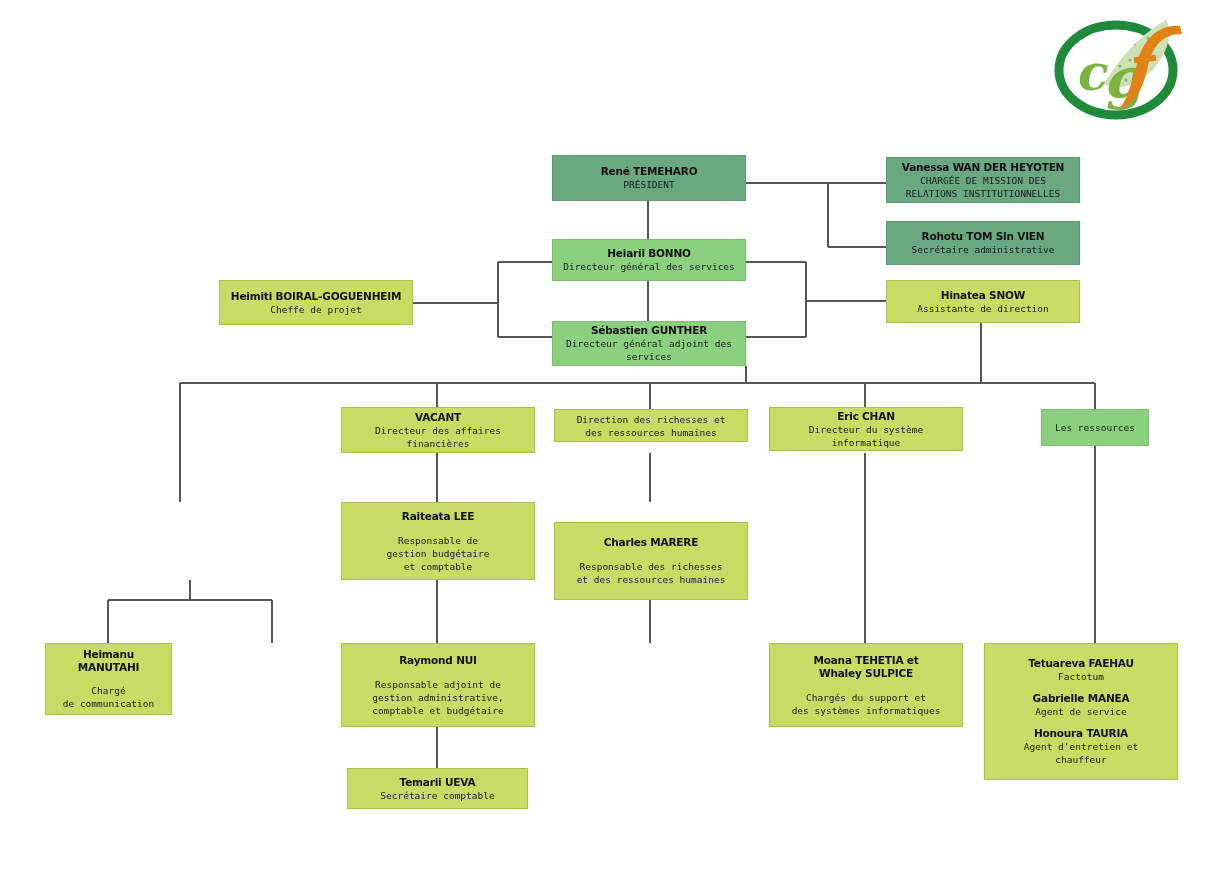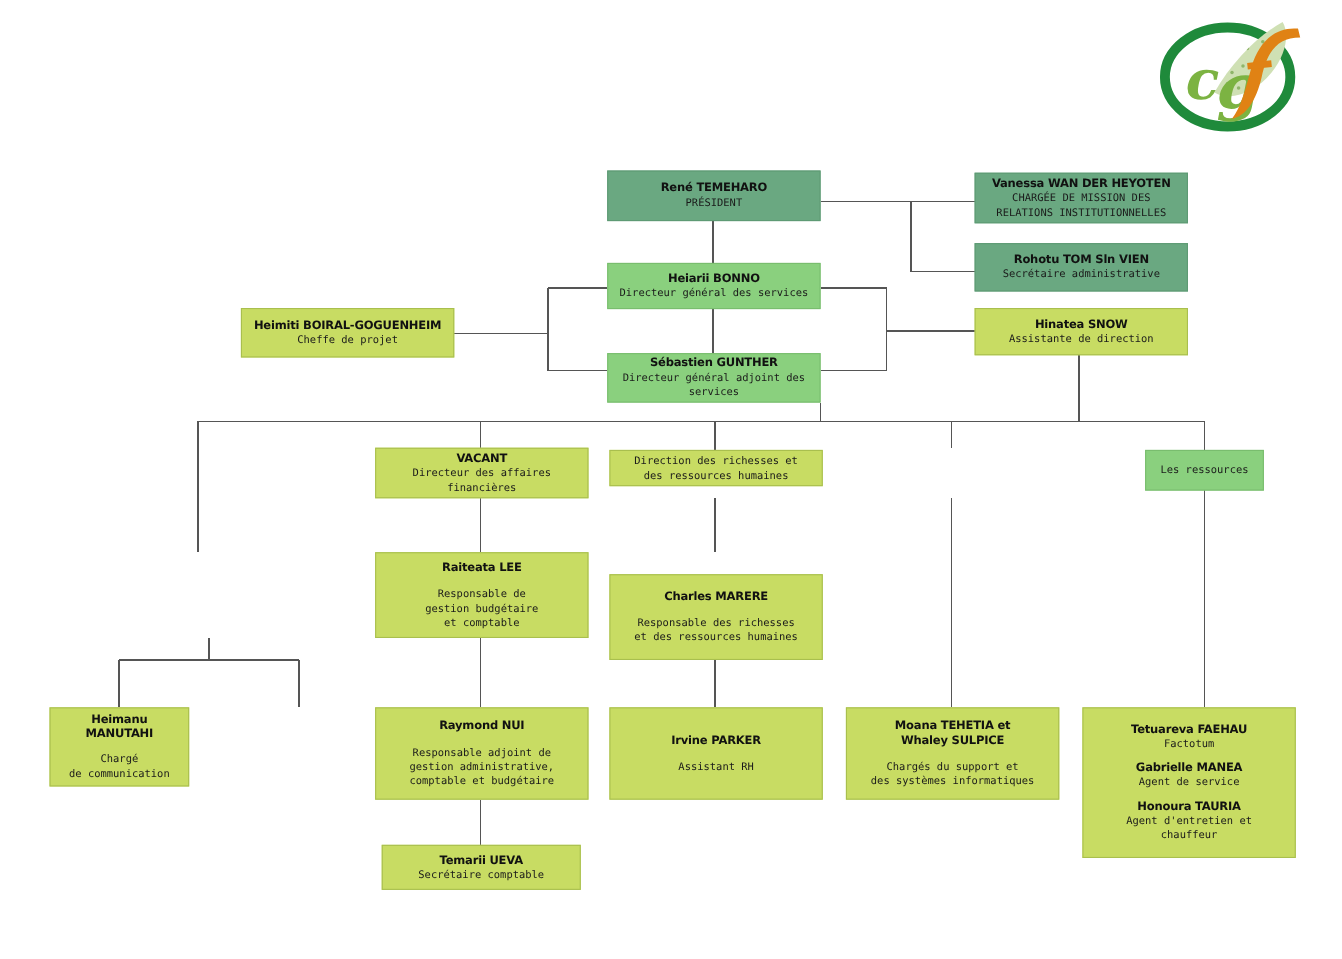--- a/index.html
+++ b/index.html
@@ -185,20 +185,24 @@
     <div class="nm">VACANT</div>
     <div class="rl">Directeur des affaires
 financières</div>
   </div>
 
   <div class="node lime" style="left:554px;top:409px;width:194px;height:33px;">
     <div class="rl">Direction des richesses et
 des ressources humaines</div>
   </div>
 
+  <div class="node lime" style="left:769px;top:407px;width:194px;height:44px;">
+    <div class="nm">Eric CHAN</div>
+    <div class="rl">Directeur du système informatique</div>
+  </div>
 
   <div class="node mid" style="left:1041px;top:409px;width:108px;height:37px;">
     <div class="rl">Les ressources</div>
   </div>
 
 
   <div class="node lime" style="left:341px;top:502px;width:194px;height:78px;">
     <div class="nm">Raiteata LEE</div>
     <div class="gap"></div>
     <div class="rl">Responsable de
@@ -222,25 +226,20 @@
 
 
   <div class="node lime" style="left:341px;top:643px;width:194px;height:84px;">
     <div class="nm">Raymond NUI</div>
     <div class="gap"></div>
     <div class="rl">Responsable adjoint de
 gestion administrative,
 comptable et budgétaire</div>
   </div>
 
-  <div class="node lime" style="left:554px;top:643px;width:194px;height:84px;">
-    <div class="nm">Irvine PARKER</div>
-    <div class="gap"></div>
-    <div class="rl">Assistant RH</div>
-  </div>
 
   <div class="node lime" style="left:769px;top:643px;width:194px;height:84px;">
     <div class="nm">Moana TEHETIA et
 Whaley SULPICE</div>
     <div class="gap"></div>
     <div class="rl">Chargés du support et
 des systèmes informatiques</div>
   </div>
 
   <div class="node lime" style="left:984px;top:643px;width:194px;height:137px;">

